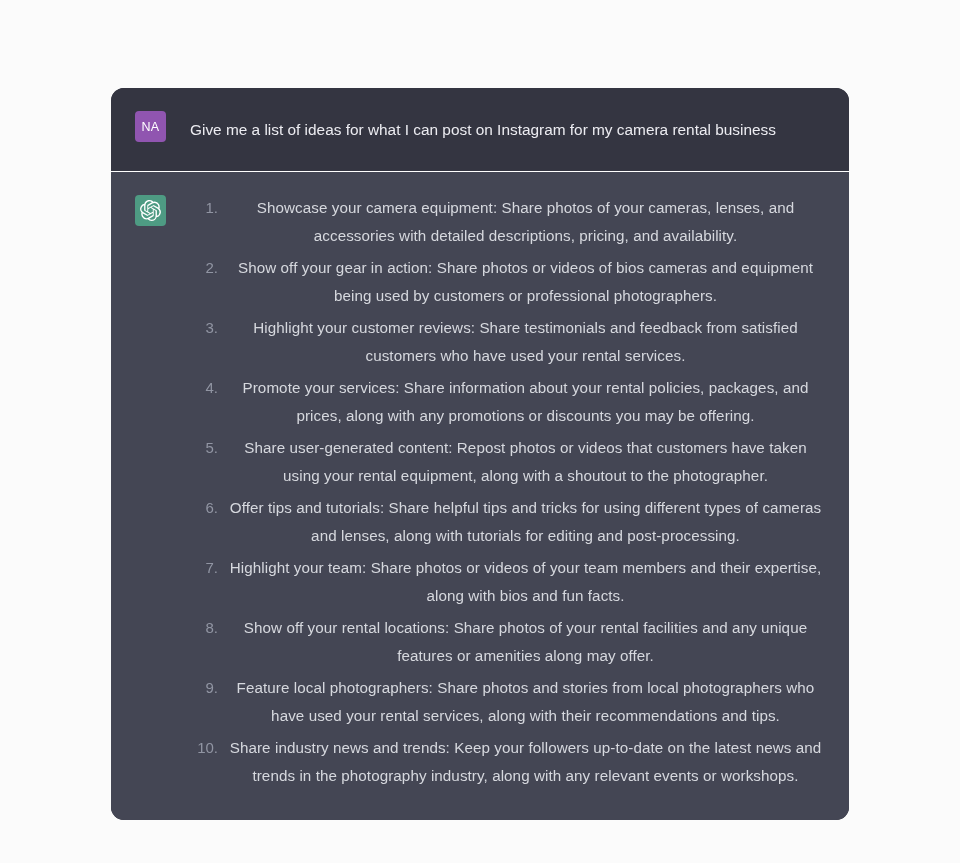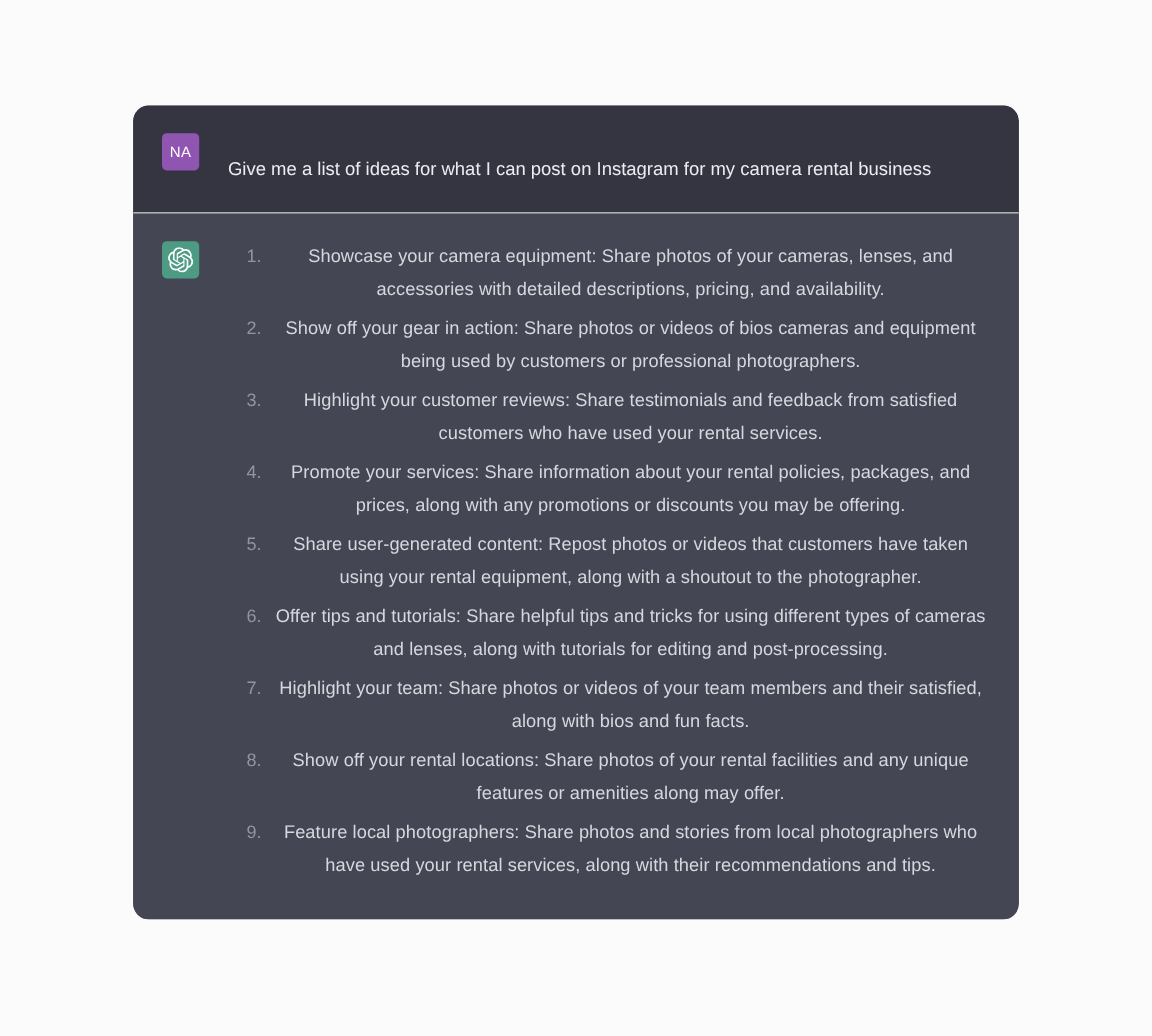--- a/index.html
+++ b/index.html
@@ -87,21 +87,21 @@
   .message-body {
     flex: 1 1 auto;
     min-width: 0;
     padding-left: 24px;
   }
 
   .prompt-text {
     color: #ececf1;
     font-size: 15.4px;
     line-height: 1.55;
-    margin: 20px 0 0 0;
+    margin: 8px 0 0 0;
     white-space: pre-wrap;
   }
 
   
   .idea-list {
     list-style: none;
     margin: 0;
     padding: 0;
   }
 
@@ -179,28 +179,32 @@
           <li class="idea-item">
             <span class="idea-number">5.</span>
             <span class="idea-text">Share user-generated content: Repost photos or videos that customers have taken using your rental equipment, along with a shoutout to the photographer.</span>
           </li>
           <li class="idea-item">
             <span class="idea-number">6.</span>
             <span class="idea-text">Offer tips and tutorials: Share helpful tips and tricks for using different types of cameras and lenses, along with tutorials for editing and post-processing.</span>
           </li>
           <li class="idea-item">
             <span class="idea-number">7.</span>
-            <span class="idea-text">Highlight your team: Share photos or videos of your team members and their satisfied, along with bios and fun facts.</span>
+            <span class="idea-text">Highlight your team: Share photos or videos of your team members and their expertise, along with bios and fun facts.</span>
           </li>
           <li class="idea-item">
             <span class="idea-number">8.</span>
             <span class="idea-text">Show off your rental locations: Share photos of your rental facilities and any unique features or amenities along may offer.</span>
           </li>
           <li class="idea-item">
             <span class="idea-number">9.</span>
             <span class="idea-text">Feature local photographers: Share photos and stories from local photographers who have used your rental services, along with their recommendations and tips.</span>
+          </li>
+          <li class="idea-item">
+            <span class="idea-number">10.</span>
+            <span class="idea-text">Share industry news and trends: Keep your followers up-to-date on the latest news and trends in the photography industry, along with any relevant events or workshops.</span>
           </li>
         </ol>
       </div>
     </div>
 
   </div>
 </div>
 
 </body></html>

